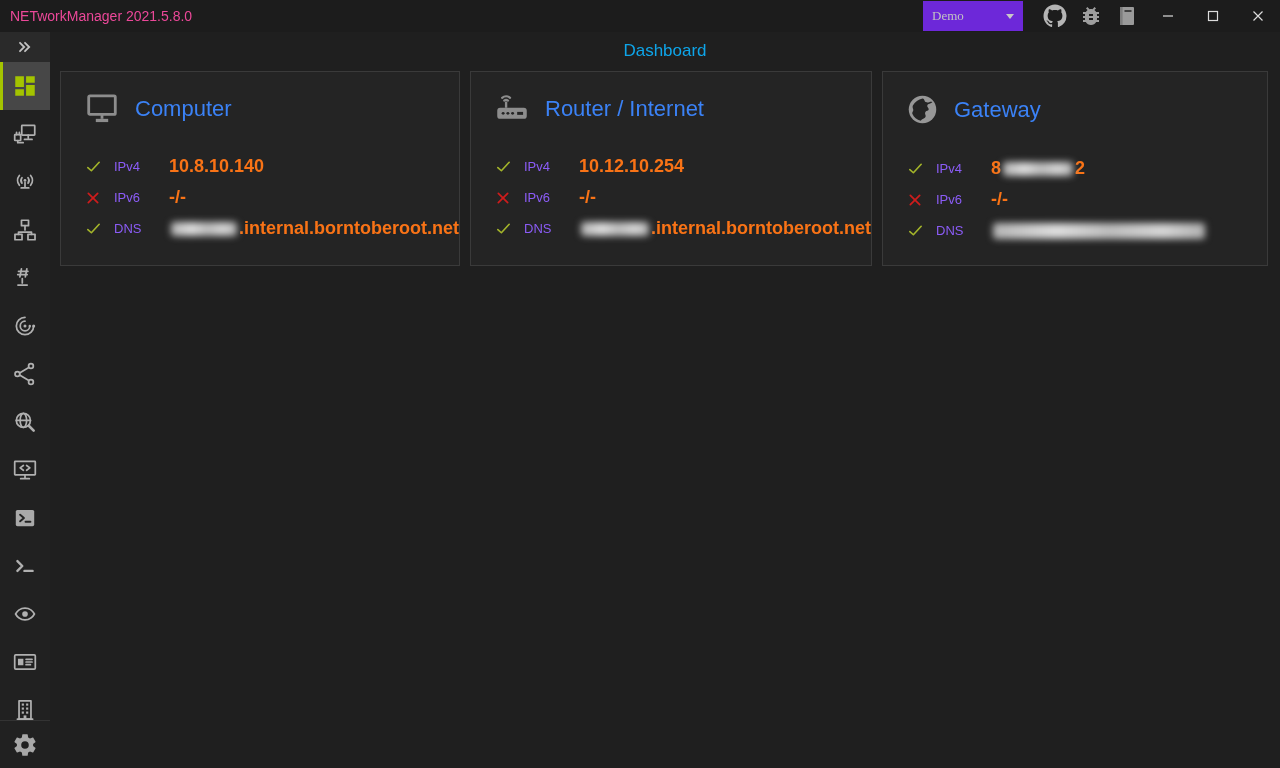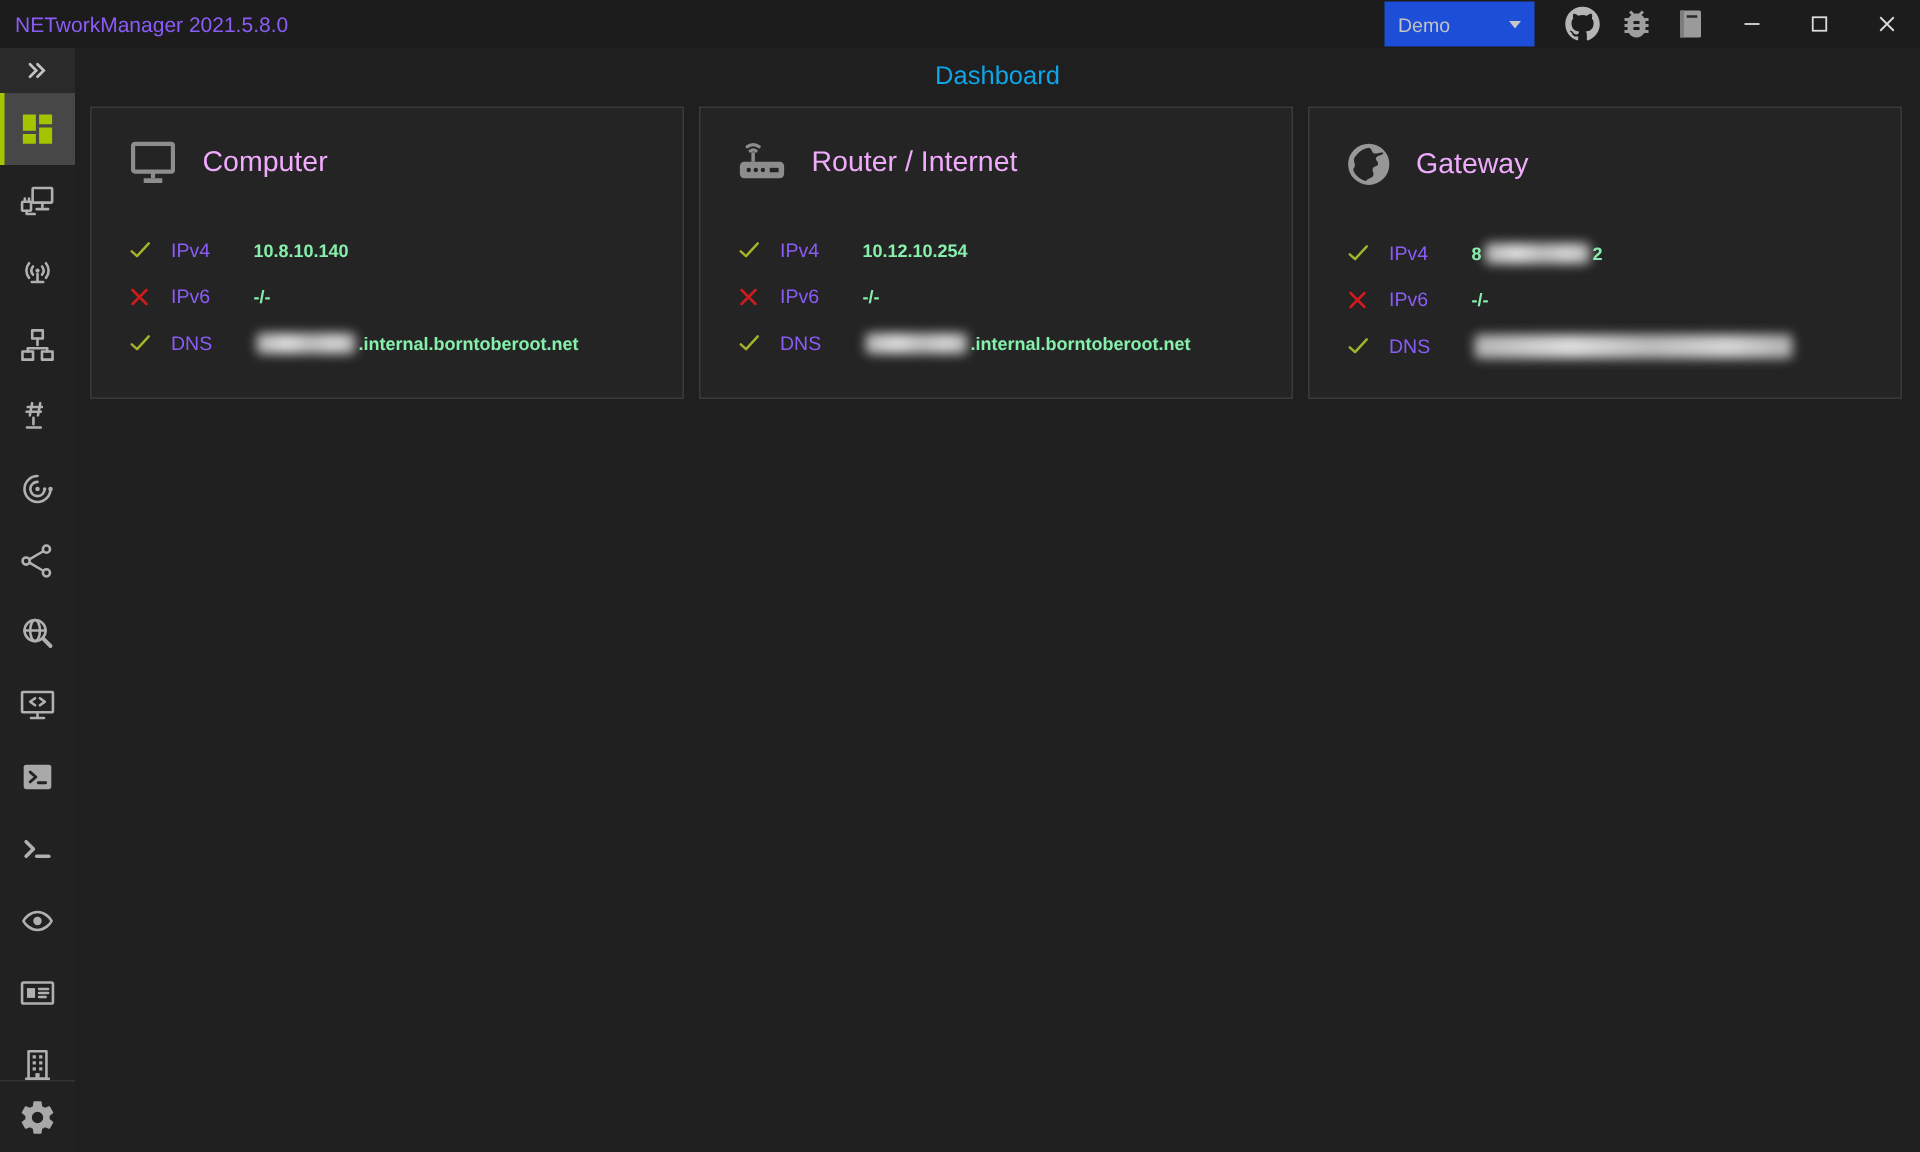--- a/index.html
+++ b/index.html
@@ -5,26 +5,26 @@
   * { margin:0; padding:0; box-sizing:border-box; }
   html,body { width:1280px; height:768px; overflow:hidden; }
   body {
     background:#1f1f1f;
     font-family:"Liberation Sans", sans-serif;
     color:#e6e6e6;
     position:relative;
   }
   
   .titlebar { height:32px; background:#1c1c1c; display:flex; align-items:center; }
-  .app-title { margin-left:10px; font-size:14px; color:#8b5cf6; flex:0 0 auto; }
+  .app-title { margin-left:10px; font-size:14px; color:#ec4899; flex:0 0 auto; }
   .tb-spacer { flex:1; }
   .profile-select {
-    width:100px; height:30px; margin:1px 14px 1px 0; background:#1d4ed8;
+    width:100px; height:30px; margin:1px 14px 1px 0; background:#6d28d9;
     display:flex; align-items:center; justify-content:space-between;
-    padding:0 9px; cursor:default;
+    padding:0 9px; cursor:default;font-family:Liberation Serif, serif;
   }
   .profile-select span.val { font-size:13px; color:#c3c3c3; }
   .caret { width:0; height:0; border-left:4px solid transparent; border-right:4px solid transparent; border-top:5px solid #c8c8c8; }
   .tb-btn { width:36px; height:32px; display:flex; align-items:center; justify-content:center; }
   .win-btn { width:45px; height:32px; display:flex; align-items:center; justify-content:center; }
   .tb-btn .icon, .win-btn .icon { display:flex; }
   
   .sidebar { position:absolute; left:0; top:32px; bottom:0; width:50px; background:#212121; }
   .expand-btn { height:30px; background:#2a2a2a; display:flex; align-items:center; justify-content:center; }
   .side-item { height:48px; display:flex; align-items:center; justify-content:center; position:relative; }
@@ -37,26 +37,26 @@
     border-top:1px solid #333; display:flex; align-items:center; justify-content:center;
   }
   .icon { display:inline-flex; align-items:center; justify-content:center; }
   
   .main { margin-left:50px; height:736px; background:#1f1f1f; }
   .page-header { height:38px; display:flex; align-items:center; justify-content:center; }
   .page-header span { font-size:17px; color:#0ea5e9; }
   .cards { display:flex; gap:10px; margin:1px 12px 0 10px; }
   .card { flex:1; height:195px; background:#242424; border:1px solid #3a3a3a; }
   .card-header { margin:21px 0 0 23px; display:flex; align-items:center; gap:15px; }
-  .card-title { font-size:19px; font-weight:400; color:#f0abfc; }
+  .card-title { font-size:22px; font-weight:400; color:#3b82f6; }
   .rows { margin:27px 0 0 24px; }
   .row { display:flex; align-items:center; height:31px; }
   .status { width:29px; display:flex; align-items:center; }
   .row-label { width:55px; font-size:13px; color:#8b5cf6; }
-  .value { font-size:12px; font-weight:bold; color:#86efac; display:flex; align-items:center; }
+  .value { font-size:18px; font-weight:bold; color:#f97316; display:flex; align-items:center; }
   .redacted {
     display:inline-block; height:14px; border-radius:3px; margin:0 2px;
     background:linear-gradient(90deg,#b5b5b5,#dedede 30%,#bdbdbd 55%,#d6d6d6 80%,#b0b0b0);
     filter:blur(3.5px);
   }
 </style>
 </head>
 <body>
 
 <header class="titlebar">

